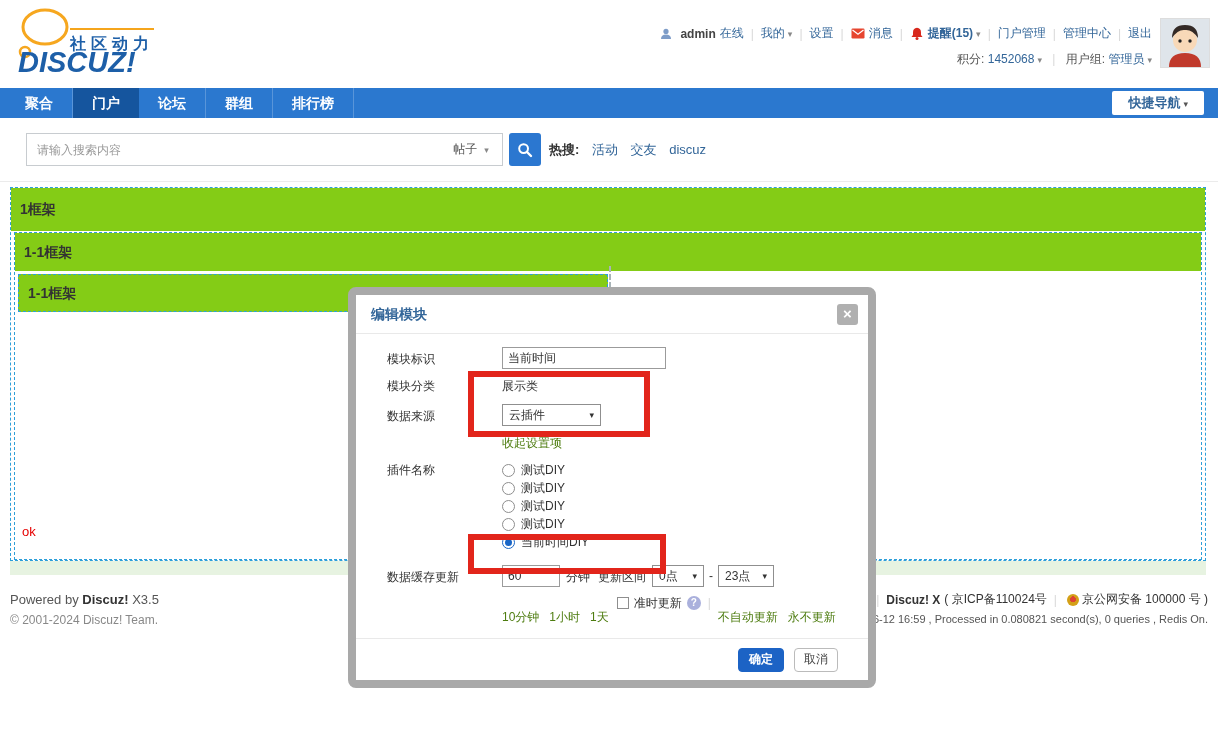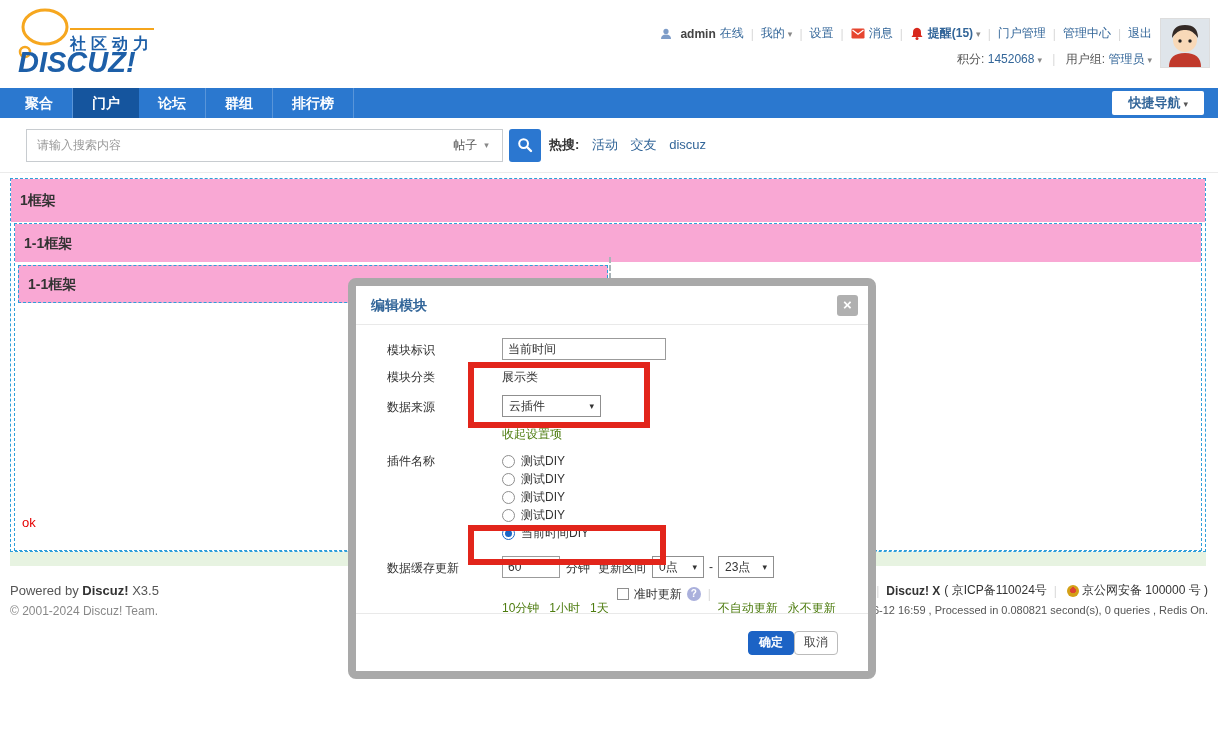--- a/index.html
+++ b/index.html
@@ -31,37 +31,37 @@
   
   .nav { position:relative; height:30px; background:#2b78cf; display:flex; padding-left:6px; }
   .tab { padding:0 19px; line-height:30px; color:#fff; font-size:14px; font-weight:bold;
     cursor:pointer; border-right:1px solid rgba(255,255,255,0.22); }
   .tab.active { background:#15559e; border-right:none; }
   .quick { position:absolute; right:14px; top:3px; height:24px; line-height:24px; background:#fff;
     border-radius:2px; padding:0 16px; color:#336699; font-weight:bold; font-size:13px; cursor:pointer; }
   .quick .chev { color:#555; }
 
   
-  .searchrow { height:55px; background:#fff; border-bottom:1px solid #ebebeb;
+  .searchrow { height:64px; background:#fff; border-bottom:1px solid #ebebeb;
     display:flex; align-items:center; padding-left:26px; }
   .sbox { width:477px; height:33px; border:1px solid #c8ccd0; display:flex; align-items:stretch; background:#fff; }
   .sbox input { flex:1; border:0; outline:none; padding:0 10px; font-size:12px; color:#333;
     font-family:inherit; }
   .sbox input::placeholder { color:#9a9a9a; }
   .scope { width:62px; display:flex; align-items:center; justify-content:center; gap:4px;
     color:#555; font-size:12px; cursor:pointer; }
   .sbtn { width:32px; height:33px; background:#2b77d0; border-radius:3px; margin-left:6px;
     display:flex; align-items:center; justify-content:center; cursor:pointer; }
   .hot { margin-left:8px; font-size:13px; color:#333; }
   .hot a { color:#336699; text-decoration:none; margin-left:9px; }
 
   
   .content { position:relative; height:576px; background:#fff; }
   .dashed { border:1px dashed #2e9fd9; }
-  .cyanbar { background:#f9a8d4; }
+  .cyanbar { background:#84cc16; }
   .frame-a { position:absolute; left:10px; top:5px; width:1196px; height:374px; background:#fff; }
   .bar-a { height:43px; line-height:43px; padding-left:9px; font-size:14px; font-weight:bold; color:#333; }
   .frame-b { position:absolute; left:3px; top:44px; right:3px; bottom:0; }
   .bar-b { height:38px; line-height:38px; padding-left:9px; font-size:14px; font-weight:bold; color:#333; }
   .frame-c { position:absolute; left:3px; top:41px; width:590px; height:38px;
     line-height:36px; padding-left:9px; font-size:14px; font-weight:bold; color:#333; }
   .ok-text { position:absolute; left:7px; top:291px; font-size:13px; color:#e60000; }
   .green-strip { position:absolute; left:10px; top:379px; width:1196px; height:14px; background:#e7f3e1; }
   .drag-hint { position:absolute; left:609px; top:84px; height:22px; border-left:2px dashed #a9b4b8; }
 
@@ -95,22 +95,22 @@
   .radio.checked { border-color:#1a66c6; }
   .radio.checked::after { content:""; position:absolute; left:2px; top:2px; width:7px; height:7px;
     border-radius:50%; background:#1a66c6; }
   .rgroup { margin-bottom:14px; }
   .cacherow { margin-bottom:7px; }
   .cacherow .pt { padding-top:4px; }
   .chk { width:12px; height:12px; border:1px solid #8e8e8e; background:#fff; flex:none; }
   .linksrow { display:flex; align-items:center; margin-left:115px; height:18px; }
   .helpb { width:14px; height:14px; border-radius:50%; background:#aab0dc; color:#fff;
     font-size:10px; font-weight:bold; line-height:14px; text-align:center; margin-left:5px; }
-  .m-footer { position:absolute; left:0; right:0; bottom:0; height:58px; border-top:1px solid #e9e9e9;
-    display:flex; align-items:center; justify-content:flex-end; padding-right:30px; }
+  .m-footer { position:absolute; left:0; right:0; bottom:0; height:42px; border-top:1px solid #e9e9e9;
+    display:flex; align-items:center; justify-content:flex-end; padding-right:30px; gap:10px; }
   .btn-ok { width:46px; height:24px; background:#1c63c5; border:1px solid #1c63c5; border-radius:4px;
     color:#fff; font-weight:bold; font-size:12px; cursor:pointer; font-family:inherit; }
   .btn-cancel { height:24px; padding:0 9px; background:#fff; border:1px solid #bbb; border-radius:4px;
     color:#444; font-size:12px; cursor:pointer; font-family:inherit; }
 
   
   .f-powered { position:absolute; left:10px; top:410px; font-size:13px; color:#555; }
   .f-powered b { color:#333; }
   .f-copy { position:absolute; left:10px; top:431px; font-size:12px; color:#888; }
   .f-right1 { position:absolute; right:10px; top:409px; font-size:12px; color:#333;

